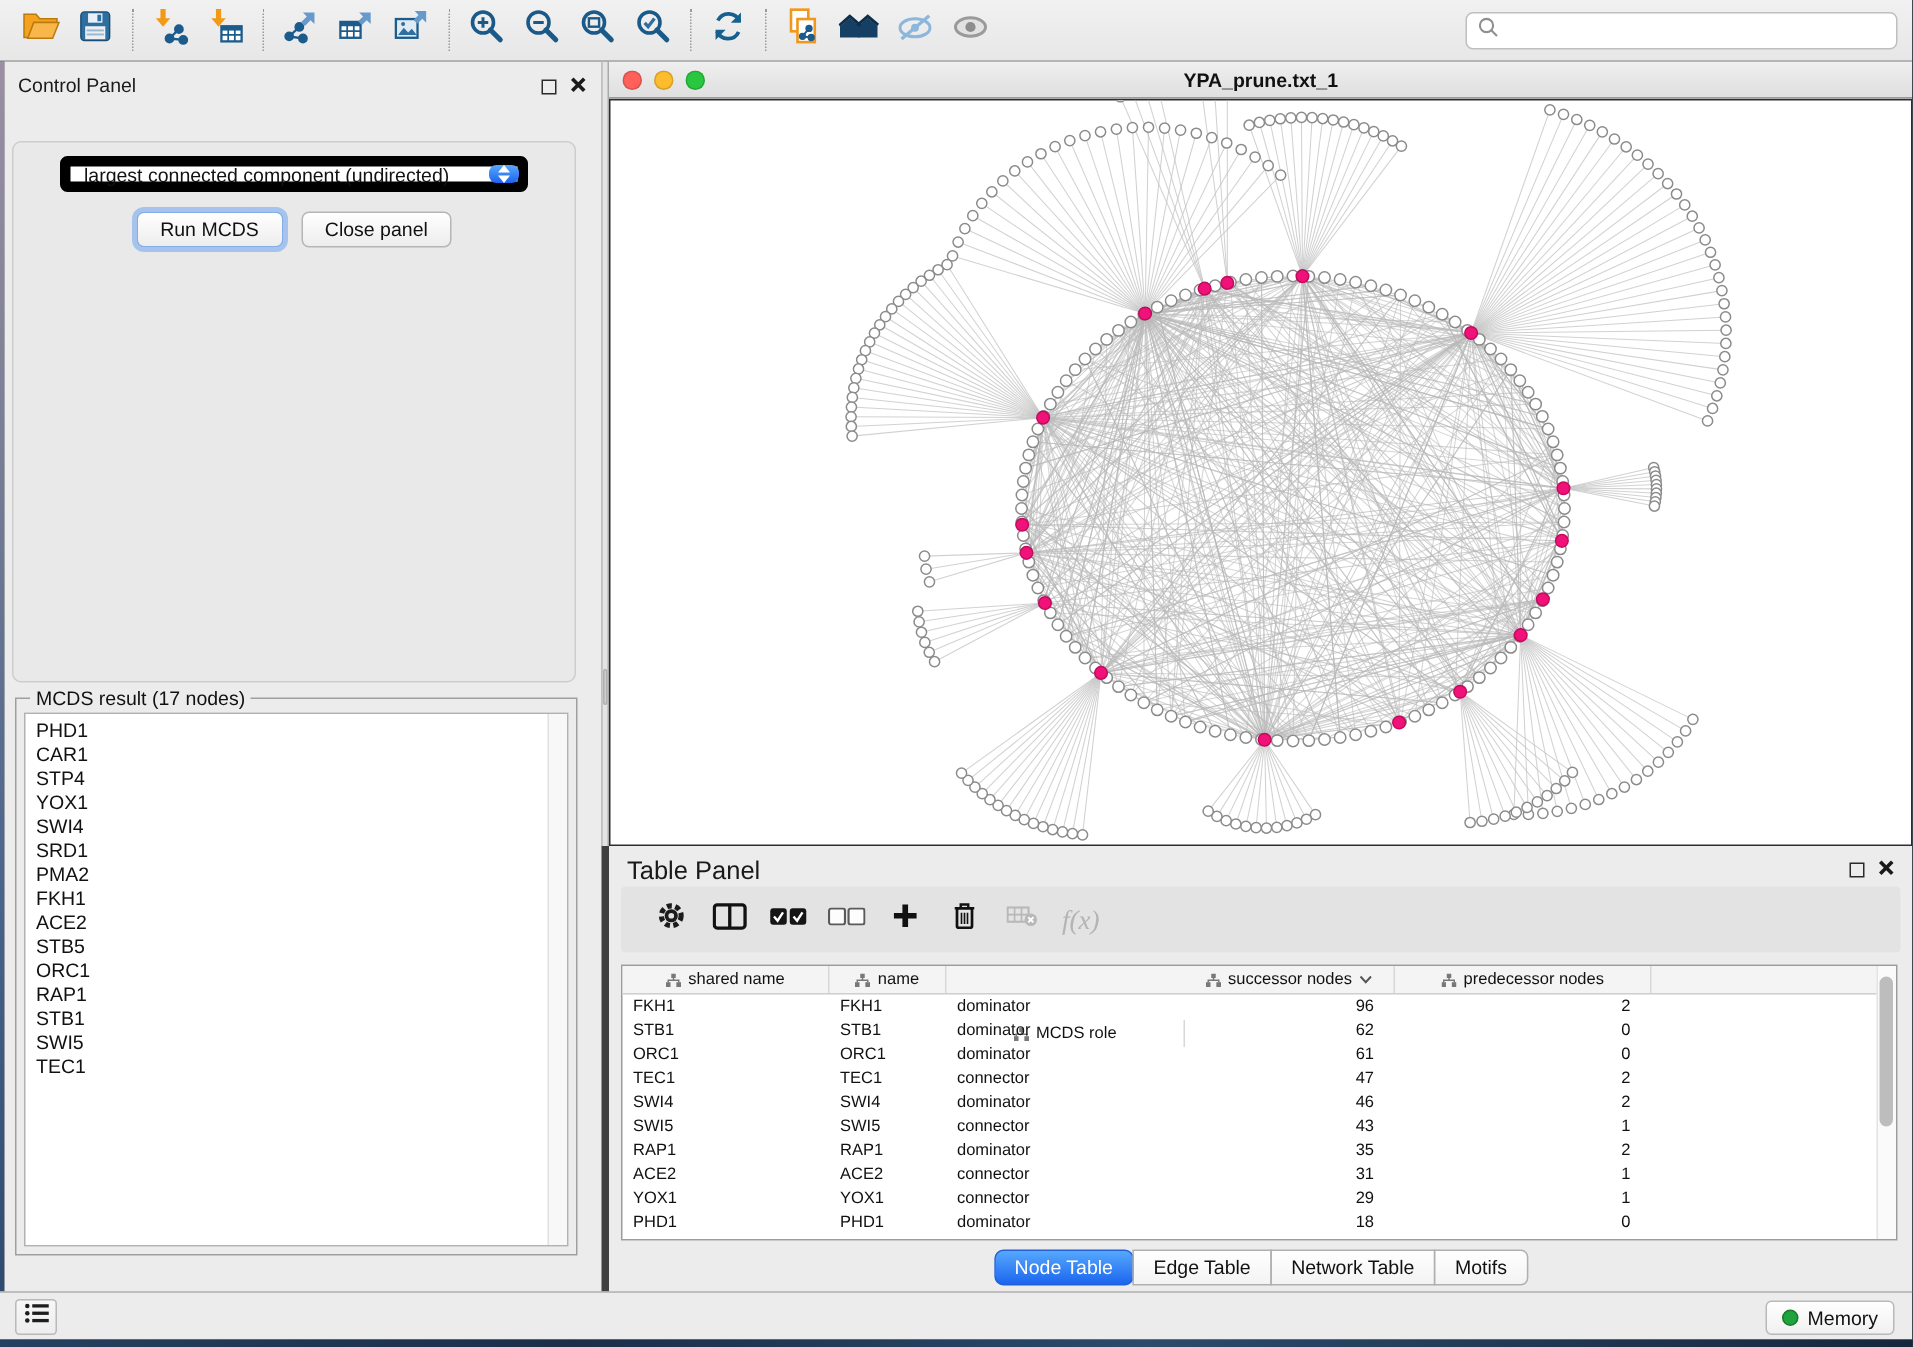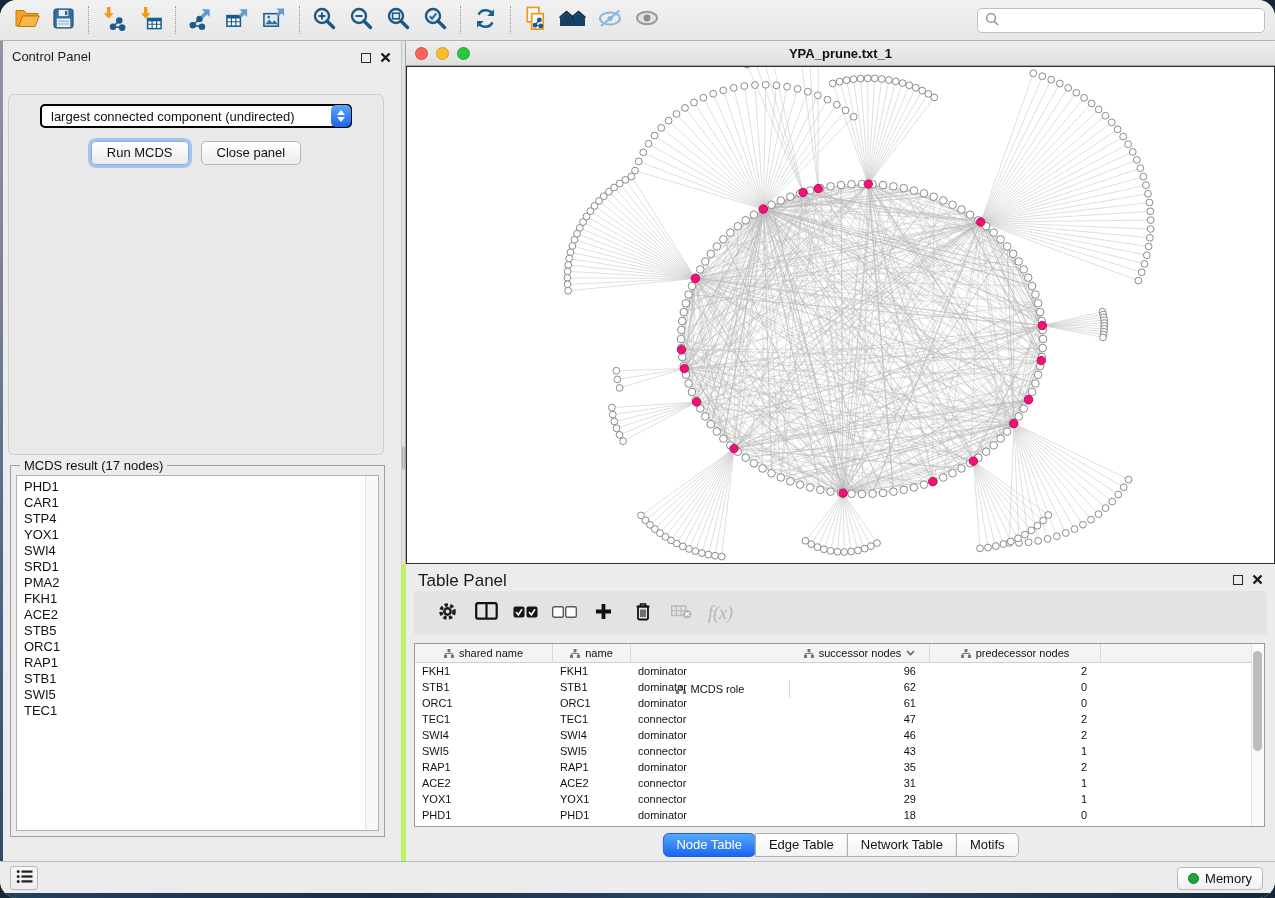--- a/index.html
+++ b/index.html
@@ -1,17 +1,17 @@
 <!DOCTYPE html>
 <html><head>
 <meta charset="utf-8">
 <style>
   * { margin:0; padding:0; box-sizing:border-box; }
   html,body { width:1275px; height:898px; font-family:"Liberation Sans",sans-serif; background:#16273c; }
-  #app { position:relative; width:1275px; height:898px; background:#bef264; overflow:hidden;border-radius:17px; }
+  #app { position:relative; width:1275px; height:898px; background:#404040; overflow:hidden; }
 
   
   .toolbar { position:absolute; left:0; top:0; width:1275px; height:41px; background:linear-gradient(#f1f1f1,#e7e7e7); border-bottom:1px solid #b3b3b3; display:flex; align-items:center; padding-left:8px; }
   .tb { width:37px; height:34px; display:flex; align-items:center; justify-content:center; }
   .tbsep { width:1px; height:28px; border-left:1px dotted #9a9a9a; margin:0 6px; }
   .search-box { position:absolute; right:10px; top:8px; width:288px; height:25px; background:#fff; border:1px solid #bfbfbf; border-radius:5px; display:flex; align-items:center; padding-left:7px; }
   .search-box input { border:none; outline:none; flex:1; font:13px "Liberation Sans",sans-serif; padding-left:5px; background:transparent; }
 
   
   .left-strip { position:absolute; left:0; top:41px; width:3px; height:820px; background:linear-gradient(180deg,#9b8fa5,#7a7f96 30%,#46628b 70%,#2e4a6e); }
@@ -24,21 +24,21 @@
   .cp-title { position:absolute; left:9px; top:8px; font-size:13px; color:#1a1a1a; }
   .panel-icons { position:absolute; right:10px; top:8px; display:flex; gap:9px; align-items:center; }
   .tabset { display:flex; }
   .cp-tabs { position:absolute; left:50%; transform:translateX(-50%); top:32px; }
   .tab { background:linear-gradient(#ffffff,#f3f3f3); border:1px solid #b0b0b0; padding:3px 13px 4px; font-size:13px; color:#111; margin-left:-1px; white-space:nowrap; }
   .tab:first-child { border-radius:5px 0 0 5px; margin-left:0; }
   .tab:last-child { border-radius:0 5px 5px 0; }
   .tab.sel { background:linear-gradient(#56a8fd,#1b66ef); color:#fff; border-color:#2160d8; border-radius:6px; }
   .cp-card { position:absolute; left:5px; top:53px; width:376px; height:361px; background:#e9e9e9; border:1px solid #cdcdcd; border-radius:6px; }
   .opt-label { text-align:center; margin-top:17px; font-size:13px; color:#111; }
-  .dropdown { position:relative; width:312px; height:24px; margin:9px auto 0; background:#fff; border:2px solid #000000; border-radius:5px; display:flex; align-items:center; padding-left:9px; font-size:13px; color:#111; }
+  .dropdown { position:relative; width:312px; height:24px; margin:9px auto 0; background:#fff; border:7px solid #000000; border-radius:5px; display:flex; align-items:center; padding-left:9px; font-size:13px; color:#111; }
   .dd-stepper { position:absolute; right:-1px; top:-1px; bottom:-1px; width:20px; background:linear-gradient(#58a9fd,#1c63ee); border-radius:5px; display:flex; flex-direction:column; align-items:center; justify-content:center; gap:2px; }
   .chev-up { width:0; height:0; border-left:4px solid transparent; border-right:4px solid transparent; border-bottom:5px solid #fff; }
   .chev-dn { width:0; height:0; border-left:4px solid transparent; border-right:4px solid transparent; border-top:5px solid #fff; }
   .btn-row { display:flex; justify-content:center; gap:12px; margin-top:13px; }
   .btn { background:linear-gradient(#ffffff,#ededed); border:1px solid #b6b6b6; border-radius:5px; padding:3px 15px 4px; font-size:13px; color:#111; }
   .btn.focus { box-shadow:0 0 0 3px rgba(120,170,240,.6); border-color:#84aee6; }
   .fieldset { position:absolute; left:7px; top:424px; width:375px; height:372px; border:1px solid #9f9f9f; background:#ececec; }
   .legend { position:absolute; top:-8px; left:9px; background:#ececec; padding:0 4px; font-size:13px; color:#111; }
   .mcds-list { position:absolute; left:5px; right:5px; top:9px; bottom:5px; background:#fff; border:1px solid #b2b2b2; padding:3px 0 0 7px; font-size:13px; line-height:16px; color:#111; overflow:hidden; }
   .mcds-list .vtrack { position:absolute; right:0; top:0; bottom:0; width:13px; background:#f8f8f8; border-left:1px solid #e2e2e2; }

